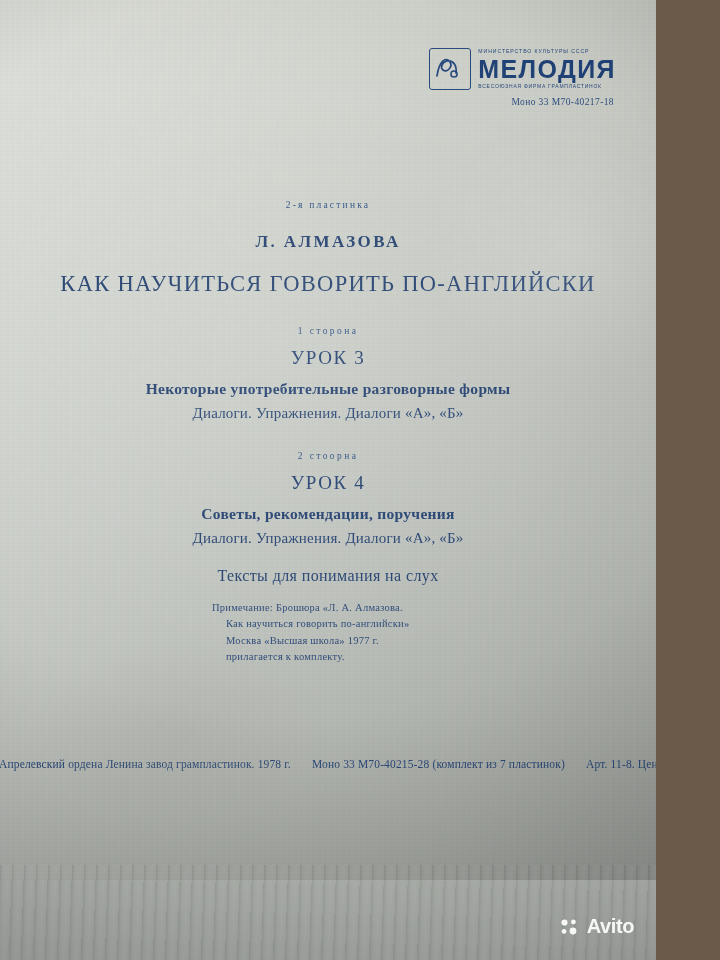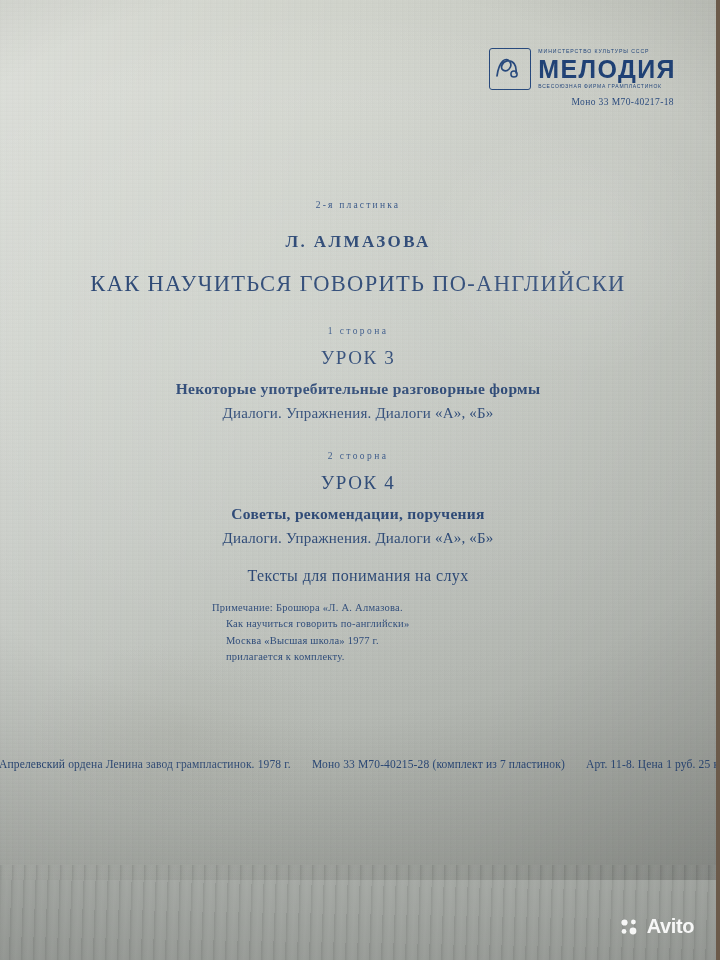--- a/index.html
+++ b/index.html
@@ -8,21 +8,21 @@
   }
   body {
     width: 720px;
     height: 960px;
     overflow: hidden;
     font-family: "Liberation Serif", serif;
     background: #6b5a4a;
   }
   .photo {
     position: relative;
-    width: 716px;
+    width: 656px;
     height: 960px;
     background:
       radial-gradient(ellipse 140% 80% at 50% 35%, rgba(255,255,255,0.10) 0%, rgba(0,0,0,0.06) 70%, rgba(0,0,0,0.20) 100%),
       linear-gradient(180deg, #c9ccc4 0%, #cfd2cb 18%, #c7cbc5 45%, #bcc0bb 68%, #b3b7b2 86%, #a9ada8 100%);
     overflow: hidden;
   }
   
   .table-strip {
     position: absolute;
     left: 0;

